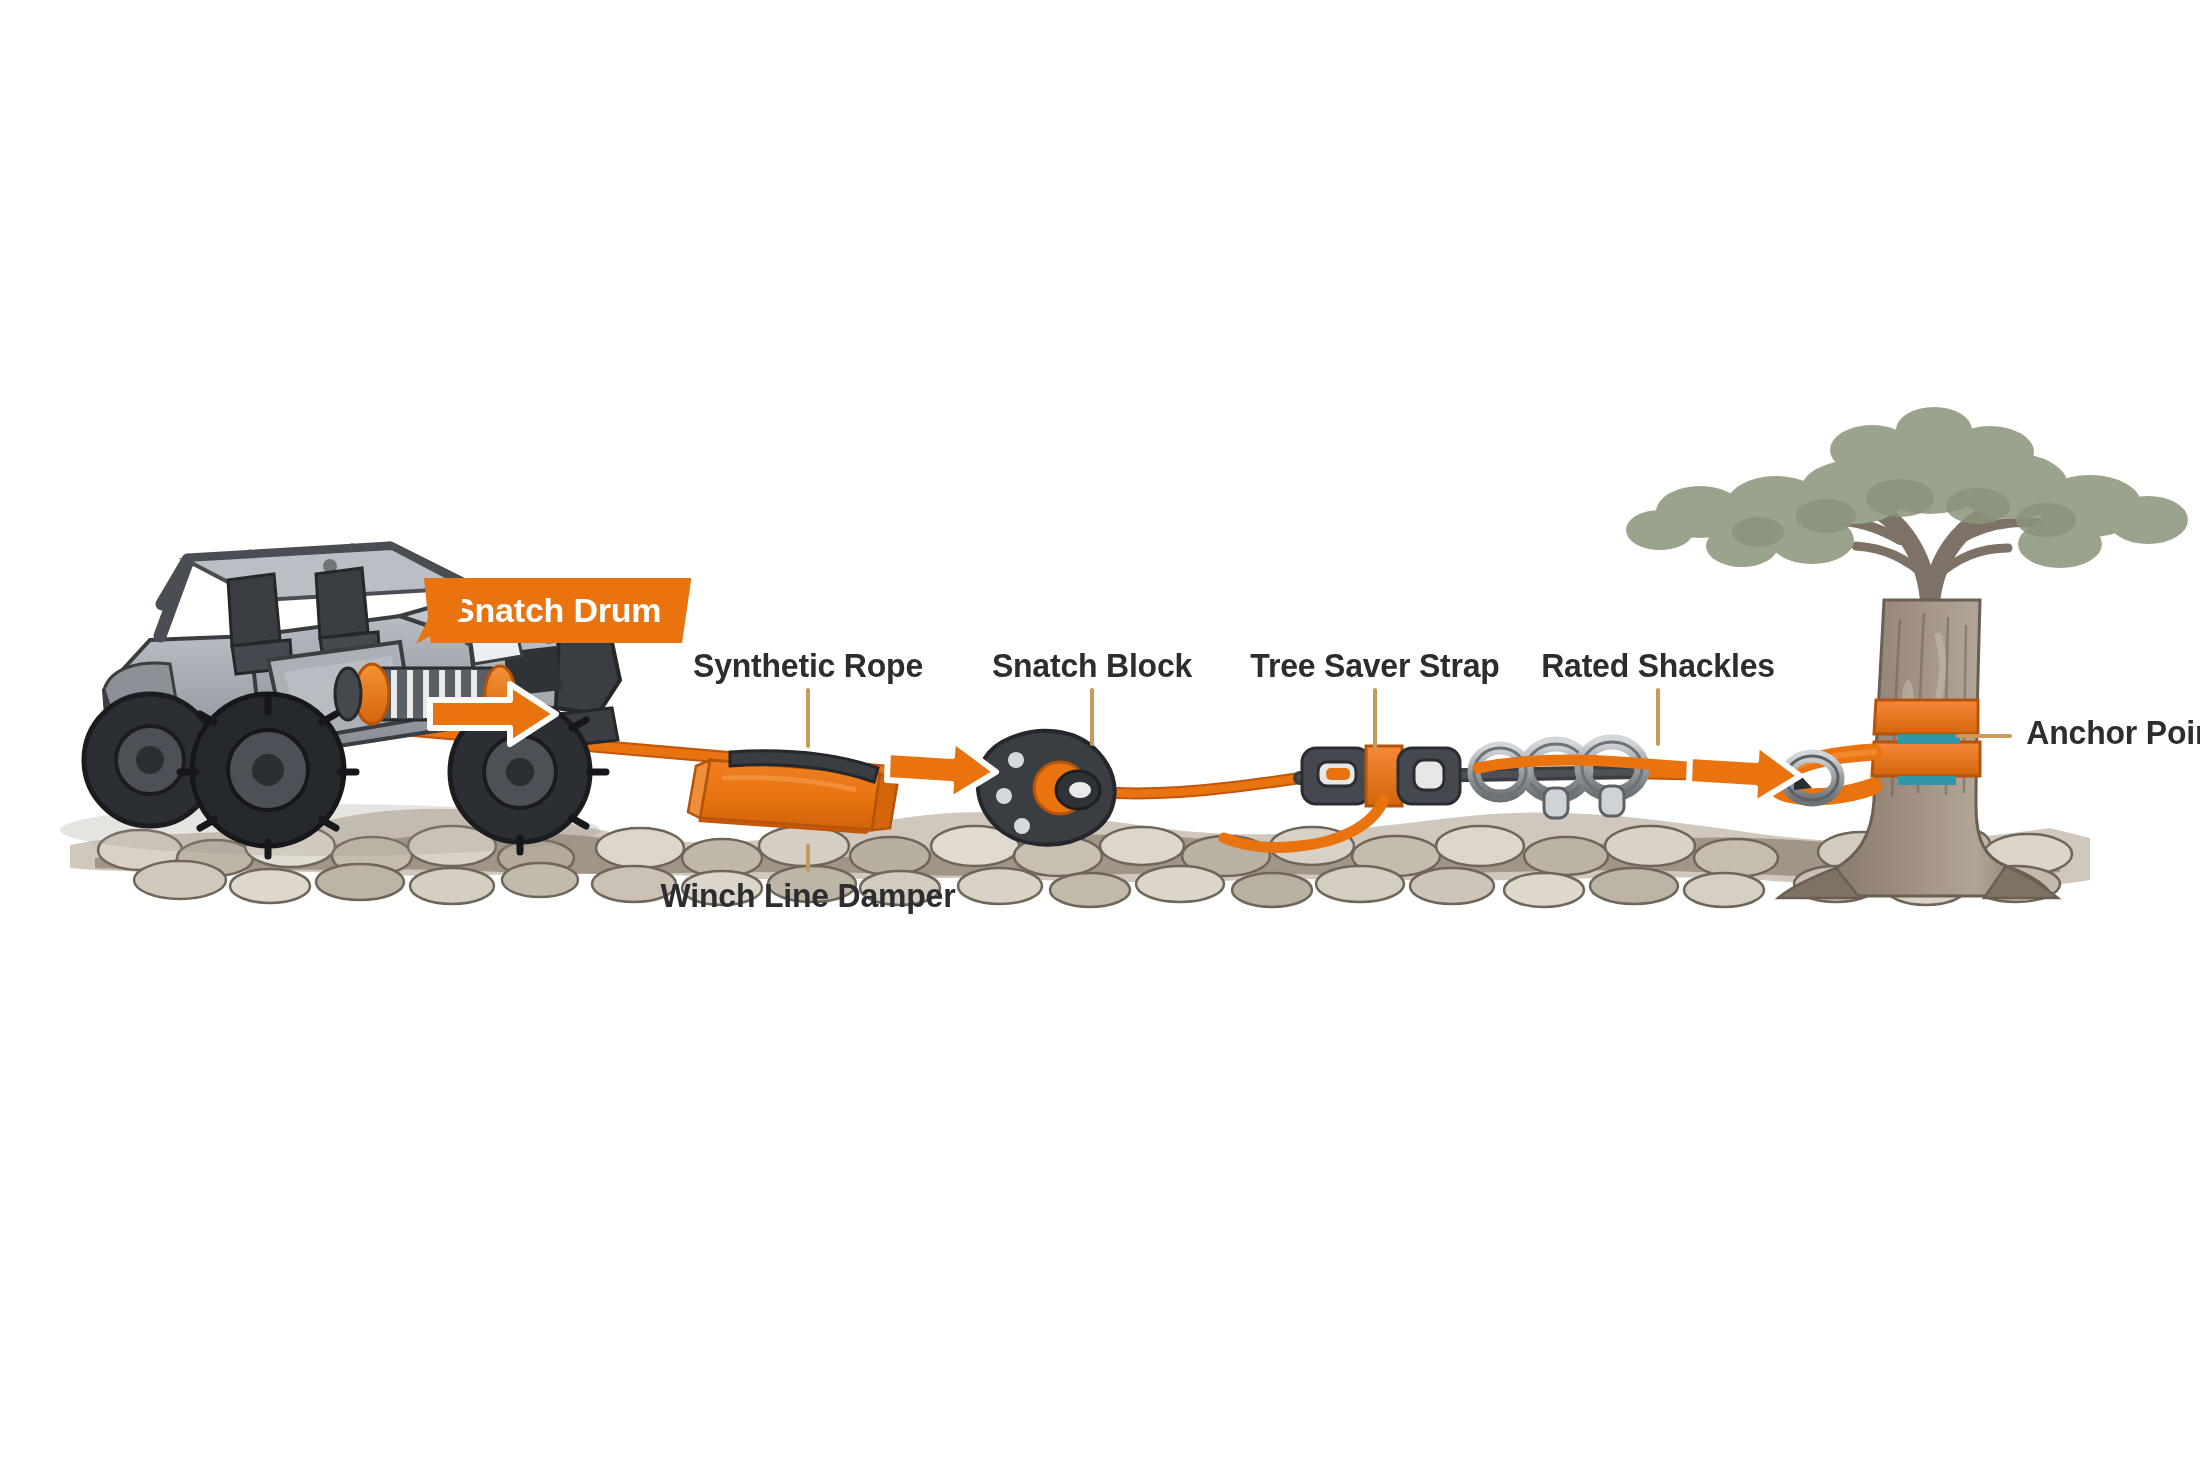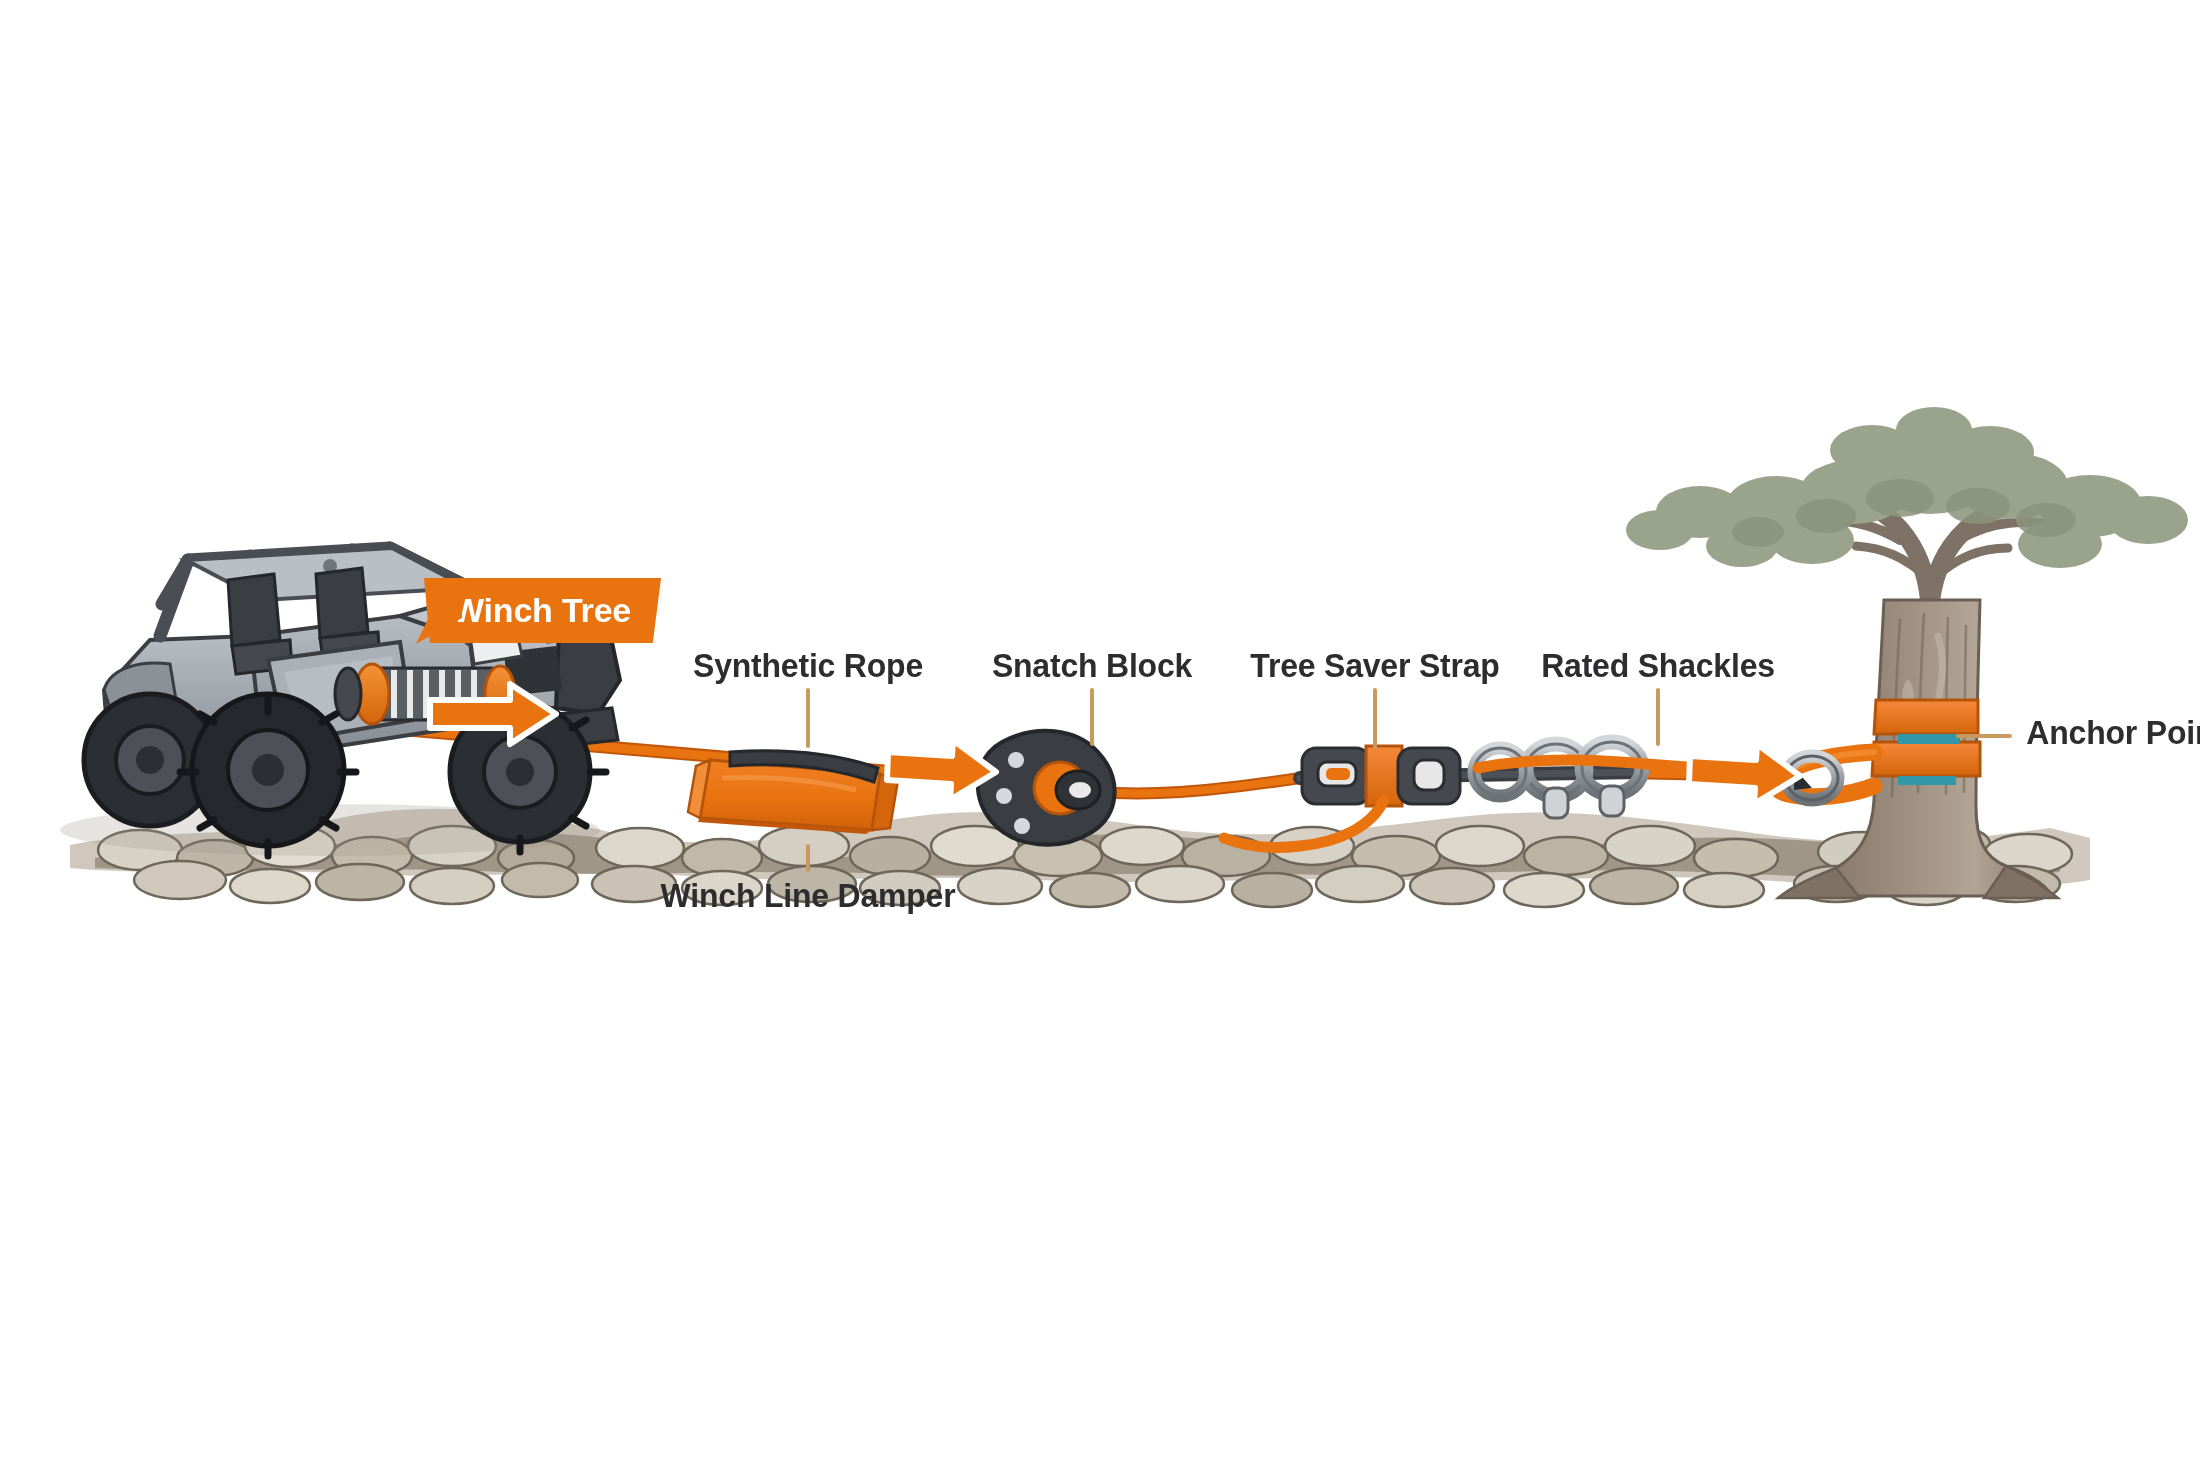--- a/index.html
+++ b/index.html
@@ -413,21 +413,21 @@
       <line x1="808" y1="690" x2="808" y2="746"></line>
       <line x1="1092" y1="690" x2="1092" y2="744"></line>
       <line x1="1375" y1="690" x2="1375" y2="748"></line>
       <line x1="1658" y1="690" x2="1658" y2="744"></line>
       <line x1="808" y1="846" x2="808" y2="870"></line>
       <line x1="1958" y1="736" x2="2010" y2="736"></line>
     </g>
   </svg>
 
   <div class="badge-wrap" style="left:424px; top:578px;">
-    <div class="badge">Winch Tree</div>
+    <div class="badge">Snatch Drum</div>
     <svg width="60" height="70" viewBox="0 0 60 70" style="position:absolute; left:-14px; top:0px;">
       <path d="M52,0 L52,40 L6,66 L30,16 Z" fill="#e8730f"></path>
     </svg>
   </div>
 
   <div class="lbl lbl-center" style="left:808px;  top:648px;">Synthetic Rope</div>
   <div class="lbl lbl-center" style="left:1092px; top:648px;">Snatch Block</div>
   <div class="lbl lbl-center" style="left:1375px; top:648px;">Tree Saver Strap</div>
   <div class="lbl lbl-center" style="left:1658px; top:648px;">Rated Shackles</div>
   <div class="lbl lbl-center" style="left:808px;  top:878px;">Winch Line Damper</div>

